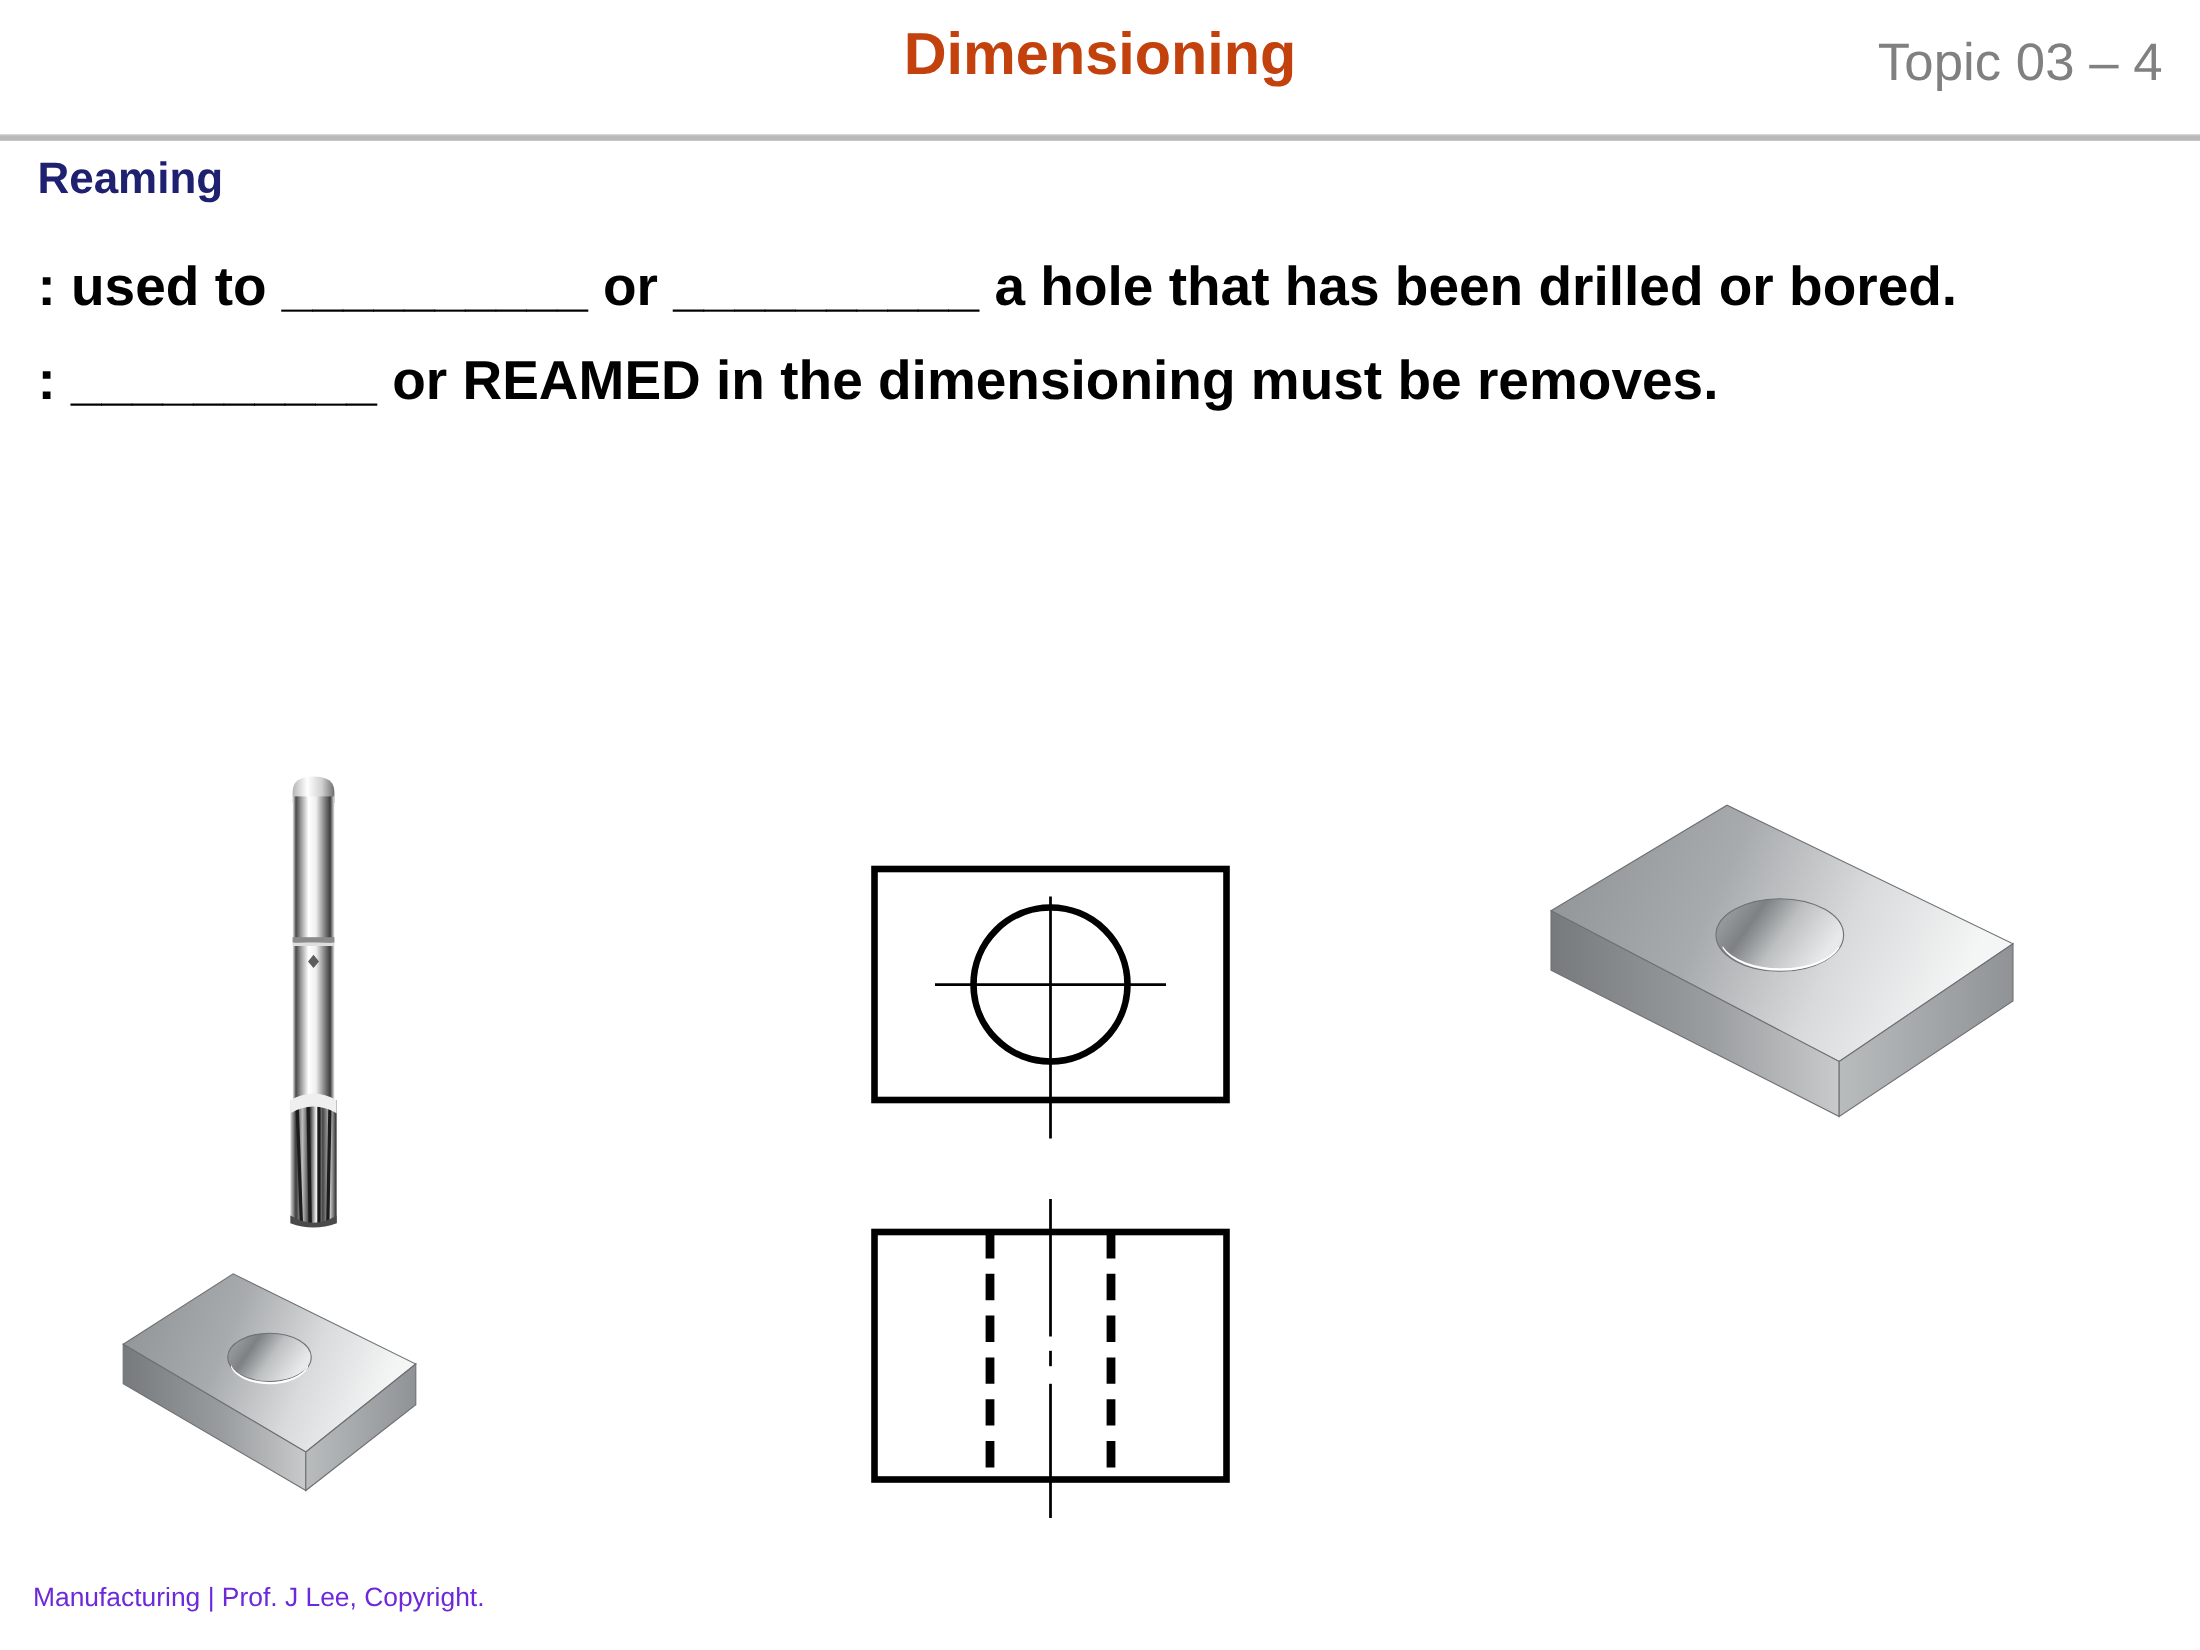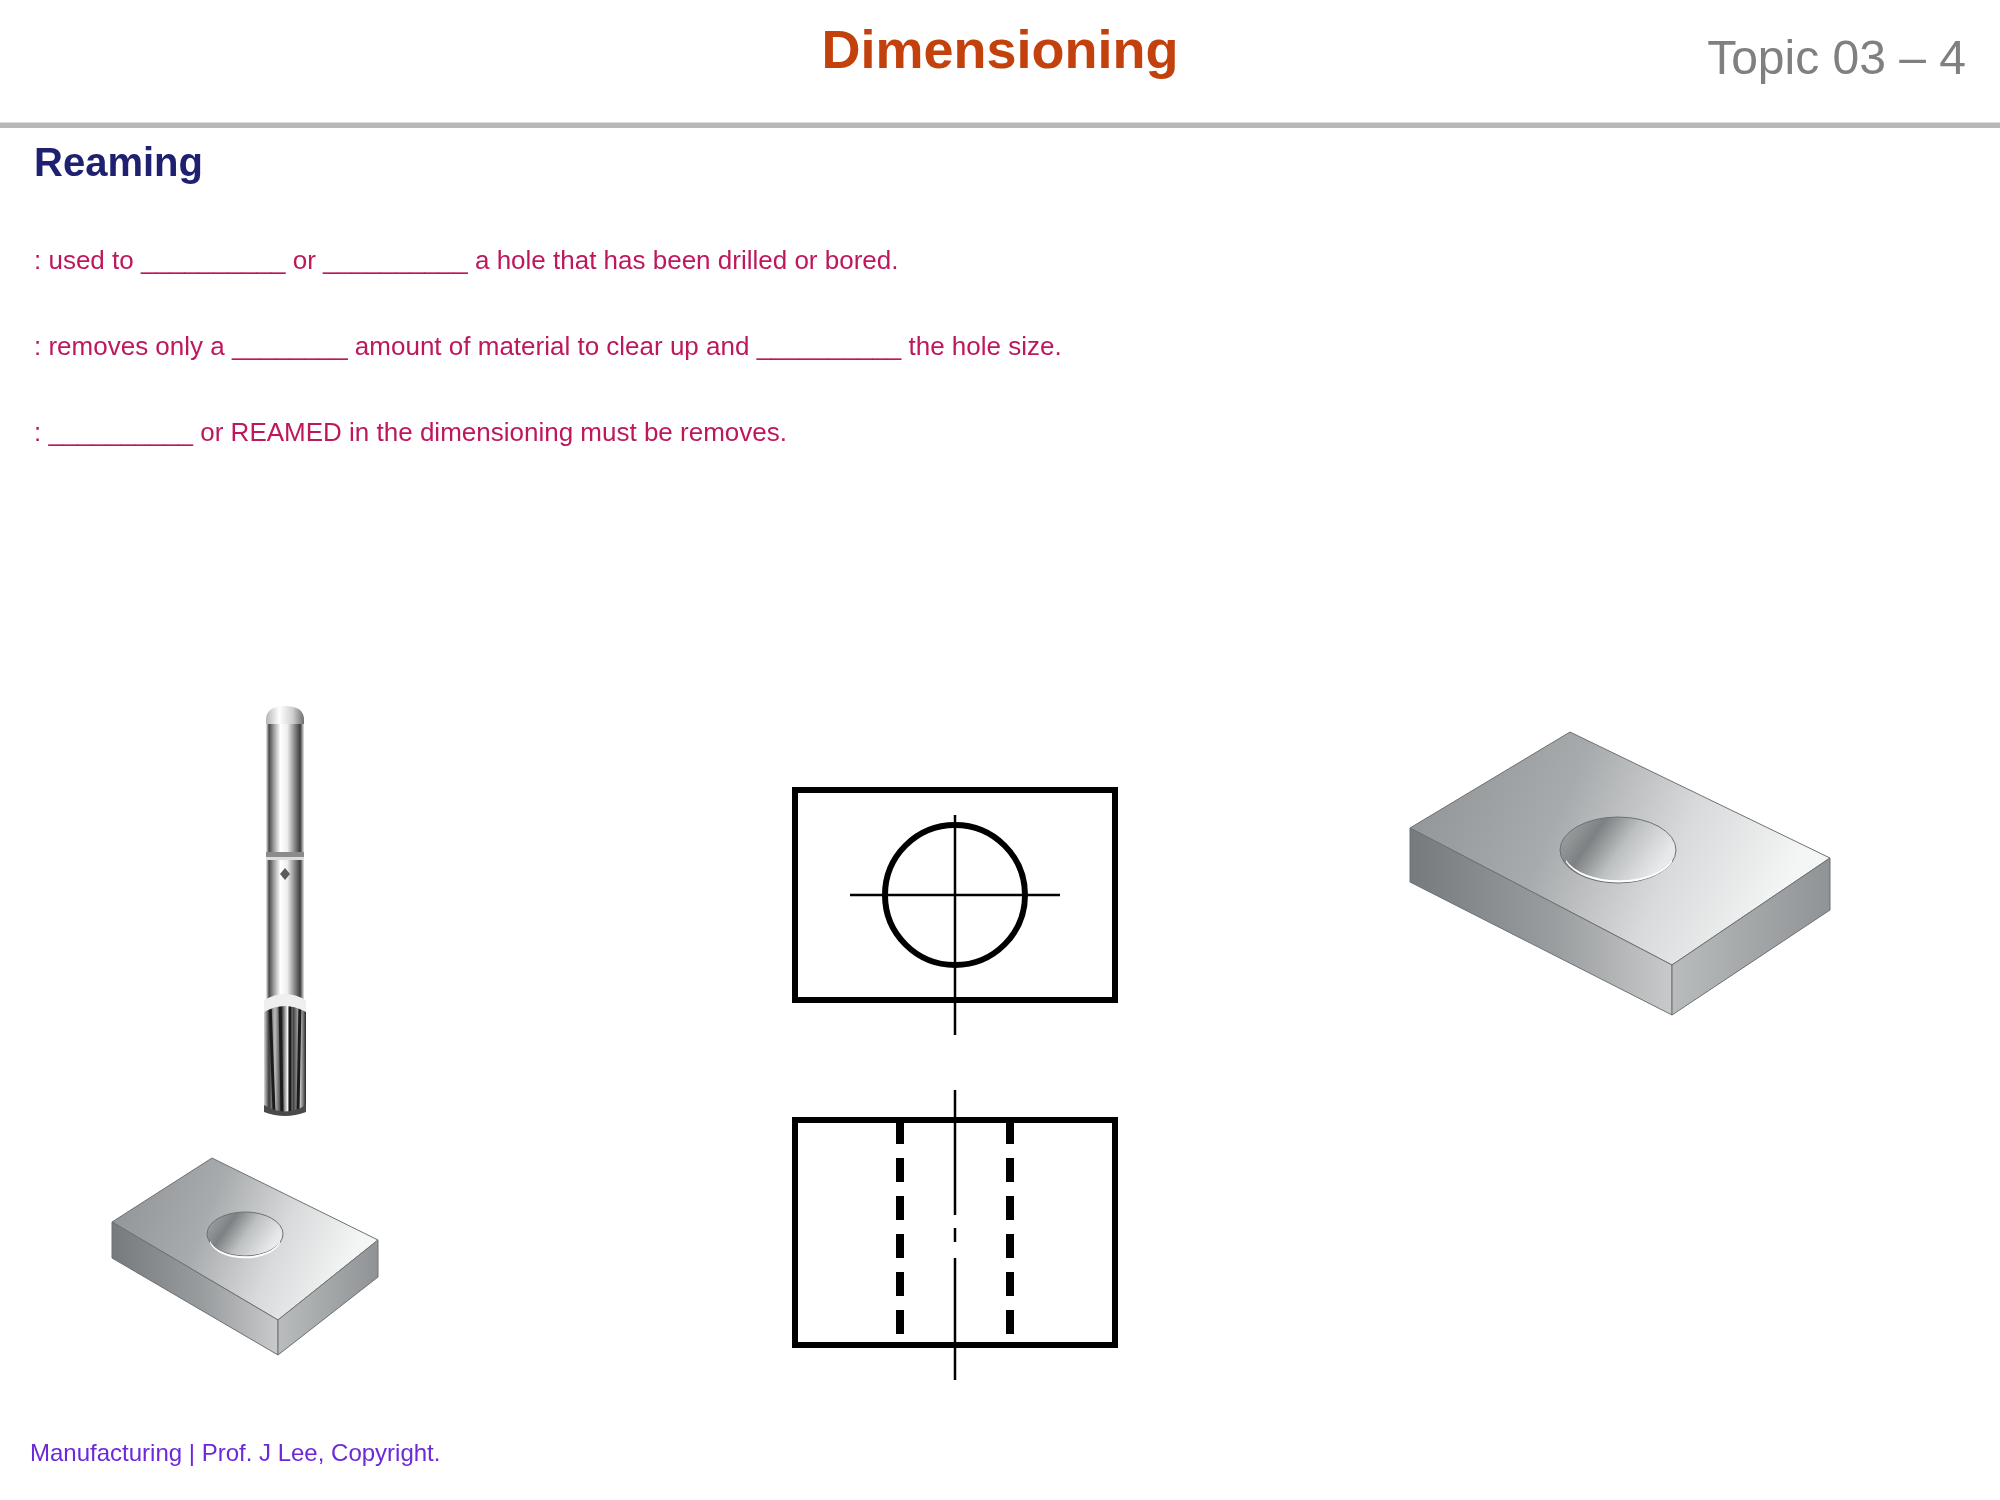--- a/index.html
+++ b/index.html
@@ -64,25 +64,26 @@
     line-height: 48px;
   }
 
   #bullet-list {
     position: absolute;
     left: 34px;
     top: 238px;
     width: 1955px;
   }
   .bullet-line {
-    font-size: 26px;
+    font-size: 50px;
     line-height: 44px;
-    color: #be185d;
+    color: #000000;
     margin-bottom: 42px;
     white-space: pre-wrap;
+    font-weight: bold;
   }
 
   
   #figures {
     position: absolute;
     left: 0;
     top: 690px;
     width: 2000px;
     height: 720px;
   }
@@ -145,21 +146,20 @@
 <div id="slide-header">
   <div id="slide-title">Dimensioning</div>
   <div id="topic-label">Topic 03 – 4</div>
   <div id="header-rule"></div>
 </div>
 
 <div id="section-heading">Reaming</div>
 
 <div id="bullet-list">
   <div class="bullet-line">: used to __________ or __________ a hole that has been drilled or bored.</div>
-  <div class="bullet-line">: removes only a ________ amount of material to clear up and __________ the hole size.</div>
   <div class="bullet-line">: __________ or REAMED in the dimensioning must be removes.</div>
 </div>
 
 <div id="figures">
 
   <div id="reamer-figure">
     <svg width="130" height="420" viewBox="0 0 130 420">
       <defs>
         <linearGradient id="shankGrad" x1="0" y1="0" x2="1" y2="0">
           <stop offset="0%" stop-color="#f2f2f2"></stop>

